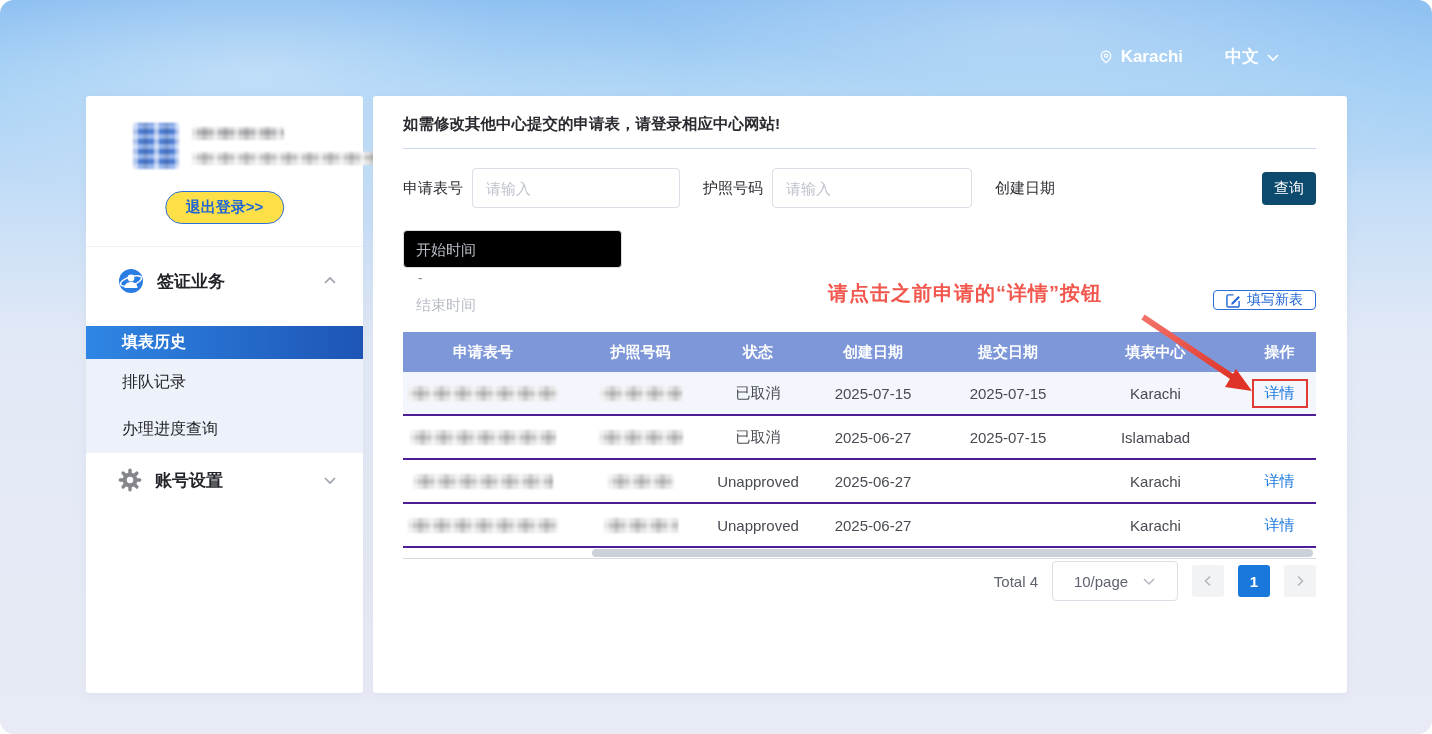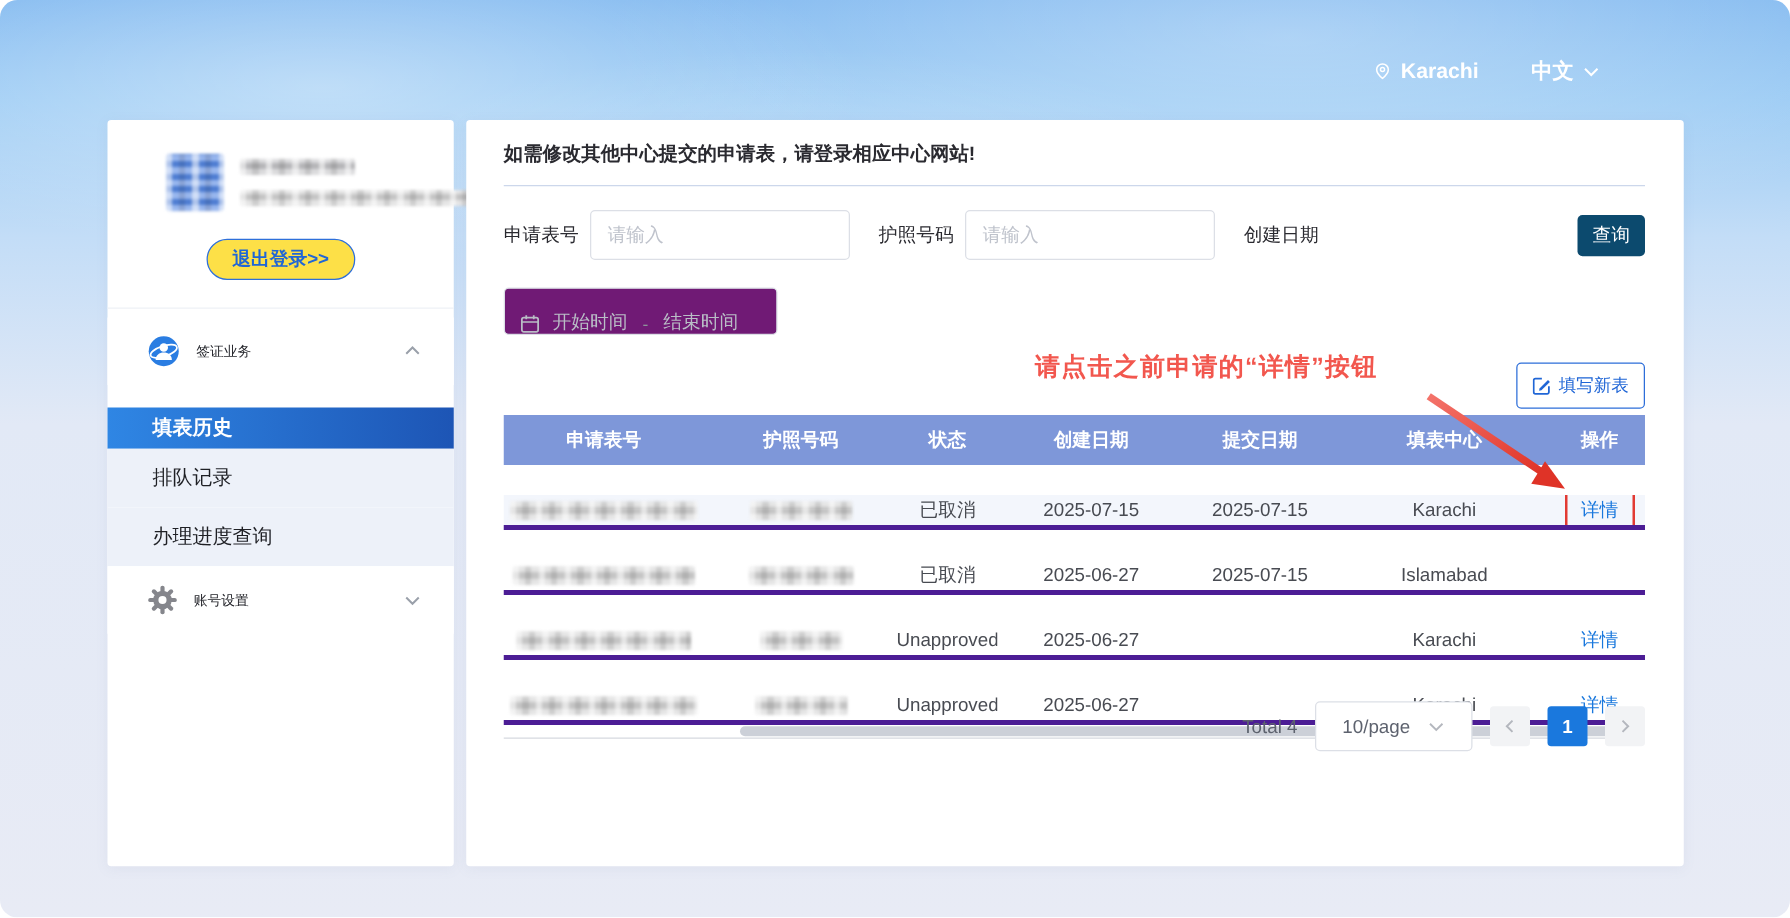--- a/index.html
+++ b/index.html
@@ -50,21 +50,21 @@
   .uline2{ position:absolute; left:106px; top:56px; width:192px; height:13px; }
   .logout-btn{ position:absolute; left:50%; transform:translateX(-50%); top:95px;
     height:33px; padding:0 20px; border:1px solid #2e6fda; border-radius:17px;
     background:#fde047; color:#2066d6; font-size:15px; font-weight:bold;
     display:flex; align-items:center; cursor:pointer; white-space:nowrap;
     font-family:"Liberation Sans", sans-serif;}
   .side-divider{ position:absolute; left:0; top:150px; width:100%; height:1px; background:#eef1f6; }
 
   .menu{ position:absolute; left:0; top:158px; width:100%; }
   .menu-head{ height:54px; display:flex; align-items:center; padding:0 26px 0 32px; cursor:pointer; background:#fff;}
-  .menu-head .mh-label{ flex:1; margin-left:13px; font-size:11px; font-weight:normal; color:#23242a; }
+  .menu-head .mh-label{ flex:1; margin-left:13px; font-size:17px; font-weight:bold; color:#23242a; }
   .chev{ width:14px; height:14px; }
   .gap18{ height:18px; }
   .submenu-item{ height:47px; display:flex; align-items:center; padding-left:36px;
     font-size:16px; color:#1f2025; background:#edf1f9; cursor:pointer; }
   .submenu-item.active{ height:33px;
     background:linear-gradient(90deg,#2f86e4 0%, #1d55b5 100%);
     color:#ffffff; font-weight:bold; }
 
   
   .notice{ position:absolute; left:30px; right:31px; top:17px;
@@ -78,40 +78,40 @@
     font-size:15px; color:#3a3d44; outline:none; font-family:"Liberation Sans", sans-serif; }
   .f-input::placeholder{ color:#bfc3cc; }
   .inp1{ width:208px; margin-left:9px; }
   .inp2{ width:200px; margin-left:9px; }
   .ml22{ margin-left:23px; }
   .spacer{ flex:1; }
   .search-btn{ width:54px; height:33px; background:#0c4a6e; border:none; border-radius:4px;
     color:#fff; font-size:15px; cursor:pointer; font-family:"Liberation Sans", sans-serif; }
 
   .date-range{ position:absolute; left:30px; top:134px; width:219px; height:38px;
-    border:1px solid #dcdfe6; border-radius:4px; display:flex; align-items:flex-end;
-    padding:0 12px; gap:10px; cursor:pointer; background:#701a75;}
+    border:1px solid #dcdfe6; border-radius:4px; display:flex; align-items:flex-start;
+    padding:0 12px; gap:10px; cursor:pointer; background:#000000;flex-direction:column;}
   .date-ph{ font-size:15px; color:#b9bdc6; }
   .date-sep{ font-size:14px; color:#8d9199; margin:0 2px; }
 
   .annotation{ position:absolute; left:455px; top:184px; font-size:20px; font-weight:bold;
     color:#f2574e; letter-spacing:1px; white-space:nowrap; }
 
-  .newform-btn{ position:absolute; right:31px; top:194px; height:37px; padding:0 12px;
+  .newform-btn{ position:absolute; right:31px; top:194px; height:20px; padding:0 12px;
     background:#fff; border:1px solid #2d6ed9; border-radius:4px; color:#2066d6;
     font-size:14px; display:flex; align-items:center; gap:6px; cursor:pointer;
     font-family:"Liberation Sans", sans-serif;}
 
   
   .tbl{ position:absolute; left:30px; right:31px; top:236px; }
   .trow{ display:grid; grid-template-columns:160px 155px 80px 150px 120px 175px 73px; }
   .thead{ background:#7e97d9; height:40px; }
   .thead .cell{ color:#ffffff; font-size:15px; font-weight:bold; }
   .cell{ display:flex; align-items:center; justify-content:center; overflow:hidden; }
-  .tbody-row{ height:28px; border-bottom:4px solid #4c1d95; background:#fff;margin-top:24px; }
+  .tbody-row{ height:44px; border-bottom:2px solid #4c1d95; background:#fff; }
   .tbody-row.striped{ background:#f3f6fc; }
   .cell-text{ font-size:15px; color:#484b52; }
   .detail-link{ font-size:15px; color:#1a78dd; cursor:pointer; text-decoration:none; }
   .hl-box{ border:2px solid #e23a33; padding:3px 11px; display:flex; align-items:center; justify-content:center; }
   .r1{ width:150px; height:15px; } .r2{ width:82px; height:15px; }
 
   .hscroll{ position:relative; height:11px; border-bottom:1px solid #d6d9e0; }
   .hthumb{ position:absolute; right:3px; top:1px; width:79%; height:8px;
     background:#ccd0d8; border-radius:4px; cursor:pointer; }
 

